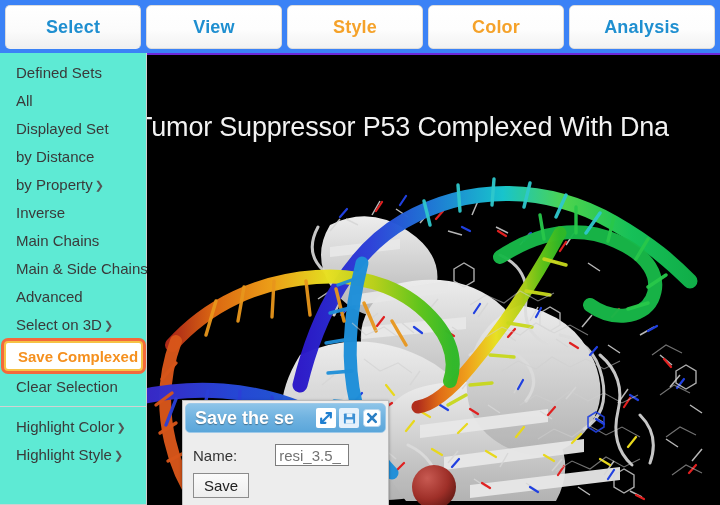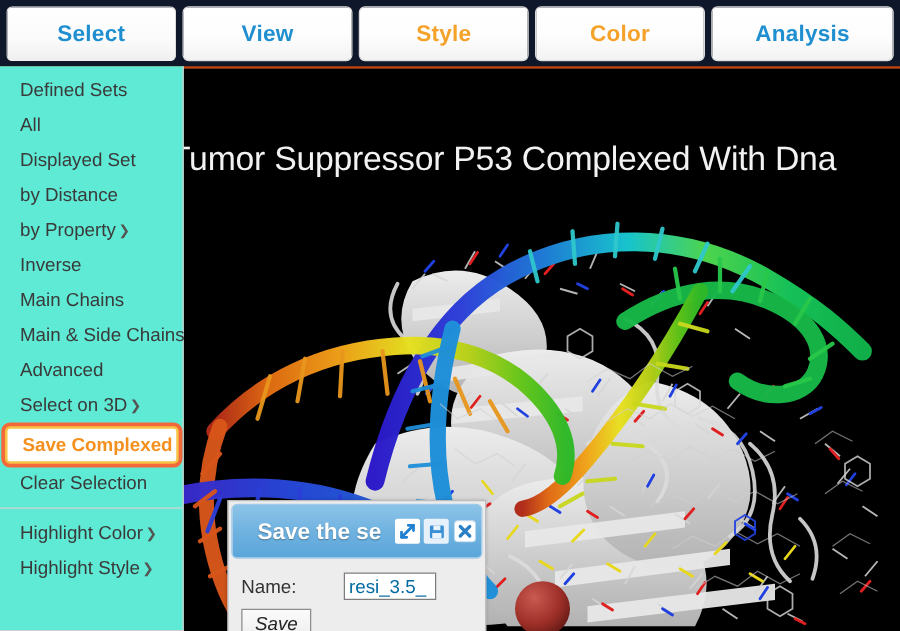--- a/index.html
+++ b/index.html
@@ -16,22 +16,22 @@
     height: 505px;
     overflow: hidden;
     background: #ffffff;
   }
 
   
   #menubar {
     position: absolute;
     left: 0; top: 0;
     width: 720px; height: 55px;
-    background: #0f172a;
-    border-bottom: 2px solid #c2410c;
+    background: #3b82f6;
+    border-bottom: 2px solid #6d28d9;
     box-sizing: border-box;
   }
   .menu-tab {
     position: absolute;
     top: 5px;
     height: 44px;
     box-sizing: border-box;
     background: linear-gradient(180deg,#ffffff 0%,#fdfdfd 55%,#f2f2f2 100%);
     border: 1px solid #dcdcdc;
     border-radius: 5px;
@@ -129,30 +129,29 @@
     left: 182px; top: 400px;
     width: 207px;
     z-index: 40;
     background: #ededed;
     border: 1px solid #bdbdbd;
     box-sizing: border-box;
     box-shadow: 0 1px 3px rgba(0,0,0,0.35);
   }
   #dialog-titlebar {
     position: relative;
-    height: 44px;
+    height: 30px;
     background: linear-gradient(180deg,#8dc4e8 0%,#6fb2e0 50%,#5aa6da 100%);
     border: 1px solid #9ec9e8;
     border-radius: 5px;
     margin: 2px;
     display: flex;
     align-items: center;
     box-sizing: border-box;
     overflow: hidden;
-    text-align: center;
   }
   #dialog-title {
     font-size: 18px;
     font-weight: bold;
     color: #ffffff;
     text-shadow: 0 1px 1px rgba(0,0,0,0.35);
     padding-left: 9px;
     white-space: nowrap;
     flex: 1 1 auto;
     overflow: hidden;
@@ -184,38 +183,37 @@
   #name-label {
     font-size: 15px;
     color: #333;
     margin-right: 6px;
   }
   #name-input {
     width: 74px;
     height: 22px;
     font-size: 15px;
     font-family: "Liberation Sans", sans-serif;
-    color: #0369a1;
+    color: #737373;
     padding: 0 3px;
     border: 1px solid #7d7d7d;
     background: #ffffff;
     box-sizing: border-box;
   }
   .btn-row { display: flex; }
   .dlg-btn {
     font-family: "Liberation Sans", sans-serif;
     font-size: 15px;
     color: #222;
     background: linear-gradient(180deg,#fbfbfb 0%,#ededed 100%);
     border: 1px solid #8c8c8c;
     padding: 2px 10px;
     cursor: pointer;
     height: 25px;
     box-sizing: border-box;
-    font-style: italic;
   }
   #btn-clear { margin-left: 30px; padding: 2px 13px; }
 </style>
 </head>
 <body>
 
 <div id="app">
 
   <div id="menubar">
     <div class="menu-tab blue active" style="left:5px;width:136px;">

